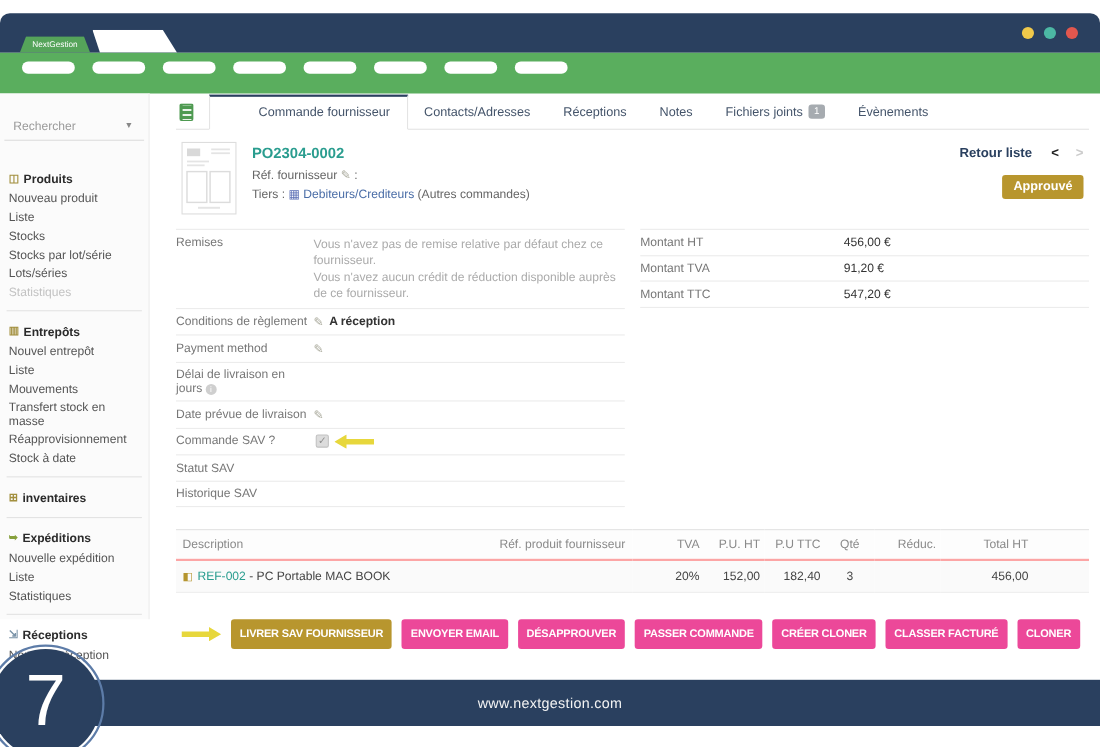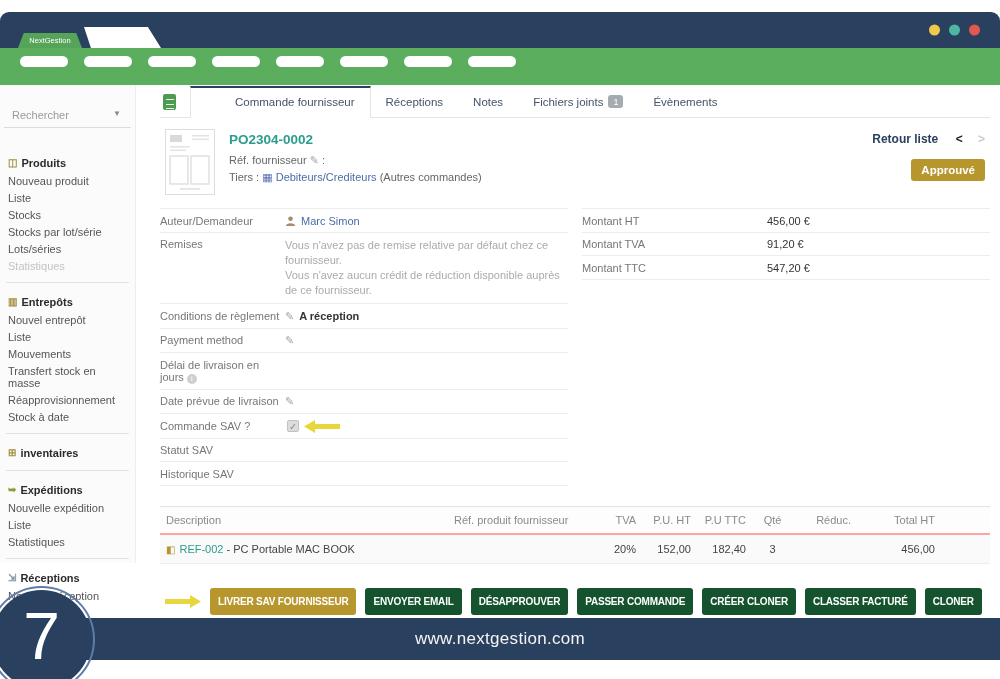--- a/index.html
+++ b/index.html
@@ -99,26 +99,26 @@
   .col-qty { width:45px; } .col-reduc { width:60px; }
   .col-total { width:135px; padding-right:55px !important; }
   .prod-ico { color:#b5952f; font-size:10px; margin-right:4px; }
   .ref-link { color:#2a9d8f; cursor:pointer; }
 
   
   .actions { display:flex; align-items:center; gap:9px; margin-top:24px; padding-left:5px; }
   .btn { border:none; color:#fff; font-weight:bold; font-size:10px; letter-spacing:-0.2px;
          padding:8px 8px; border-radius:3px; cursor:pointer;
          font-family:"Liberation Sans", sans-serif; white-space:nowrap; }
-  .btn-gold { background:#b8962e; } .btn-purple { background:#14532d; }
+  .btn-gold { background:#b8962e; } .btn-purple { background:#ec4899; }
 
   
   .footer { position:absolute; left:0; top:618px; width:100%; height:42px; background:#2a405f;
             display:flex; align-items:center; justify-content:center; color:#f4f4f4;
-            font-size:17px; letter-spacing:.3px; }
+            font-size:13px; letter-spacing:.3px; }
   .step-circle { position:absolute; left:-8px; top:590px; width:99px; height:99px;
                  background:#2a405f; border-radius:50%; outline:2px solid #5d7ca8;
                  outline-offset:2px; color:#fff; display:flex; align-items:flex-start;
                  justify-content:center; font-size:66px; line-height:92px; z-index:5; }
 </style>
 </head>
 <body>
 
 <div class="page">
 
@@ -209,20 +209,21 @@
       <div class="side-item">Liste</div>
       <div class="side-item">Statistiques</div>
     </div>
   </aside>
 
   <main class="main">
 
     <div class="tabbar">
       <span class="doc-ico"></span>
       <div class="tab active">Commande fournisseur</div>
+      <div class="tab">Contacts/Adresses</div>
       <div class="tab">Réceptions</div>
       <div class="tab">Notes</div>
       <div class="tab">
         <span>Fichiers joints</span><span class="badge">1</span>
       </div>
       <div class="tab">Évènements</div>
     </div>
 
     <div class="po-head">
       <div class="thumb">
@@ -257,30 +258,20 @@
           <span class="nav-prev">&lt;</span>
           <span class="nav-next">&gt;</span>
         </div>
         <span class="status-btn">Approuvé</span>
       </div>
     </div>
 
     <div class="details">
       <div class="dcol-left">
 
-        <div class="drow">
-          <div class="dlabel">Auteur/Demandeur</div>
-          <div class="dvalue">
-            <svg class="arrow-svg" width="11" height="12" viewBox="0 0 12 12">
-                <circle cx="6" cy="3.6" r="2.5" fill="#a98a68"></circle>
-                <path d="M1 11.5 C1 7.6 11 7.6 11 11.5 Z" fill="#a98a68"></path>
-              </svg>
-            <span class="link">Marc Simon</span>
-          </div>
-        </div>
 
         <div class="drow">
           <div class="dlabel">Remises</div>
           <div class="dvalue muted-lines" style="display:block;">
             <div>Vous n'avez pas de remise relative par défaut chez ce fournisseur.</div>
             <div>Vous n'avez aucun crédit de réduction disponible auprès de ce fournisseur.</div>
           </div>
         </div>
 
         <div class="drow">

